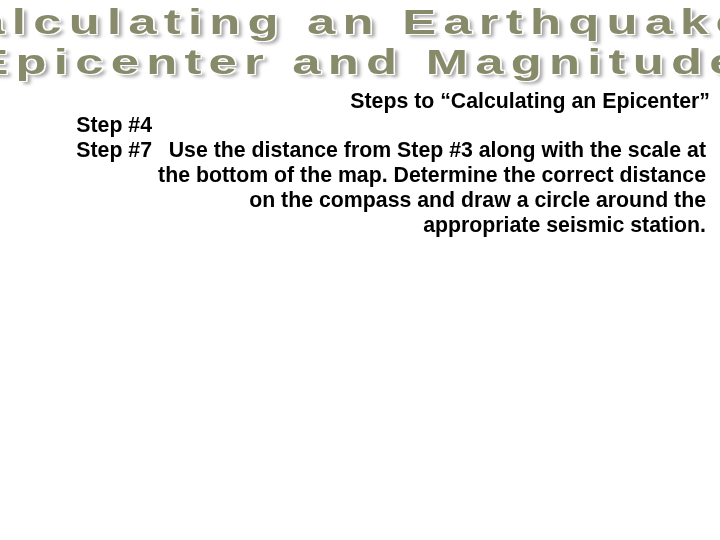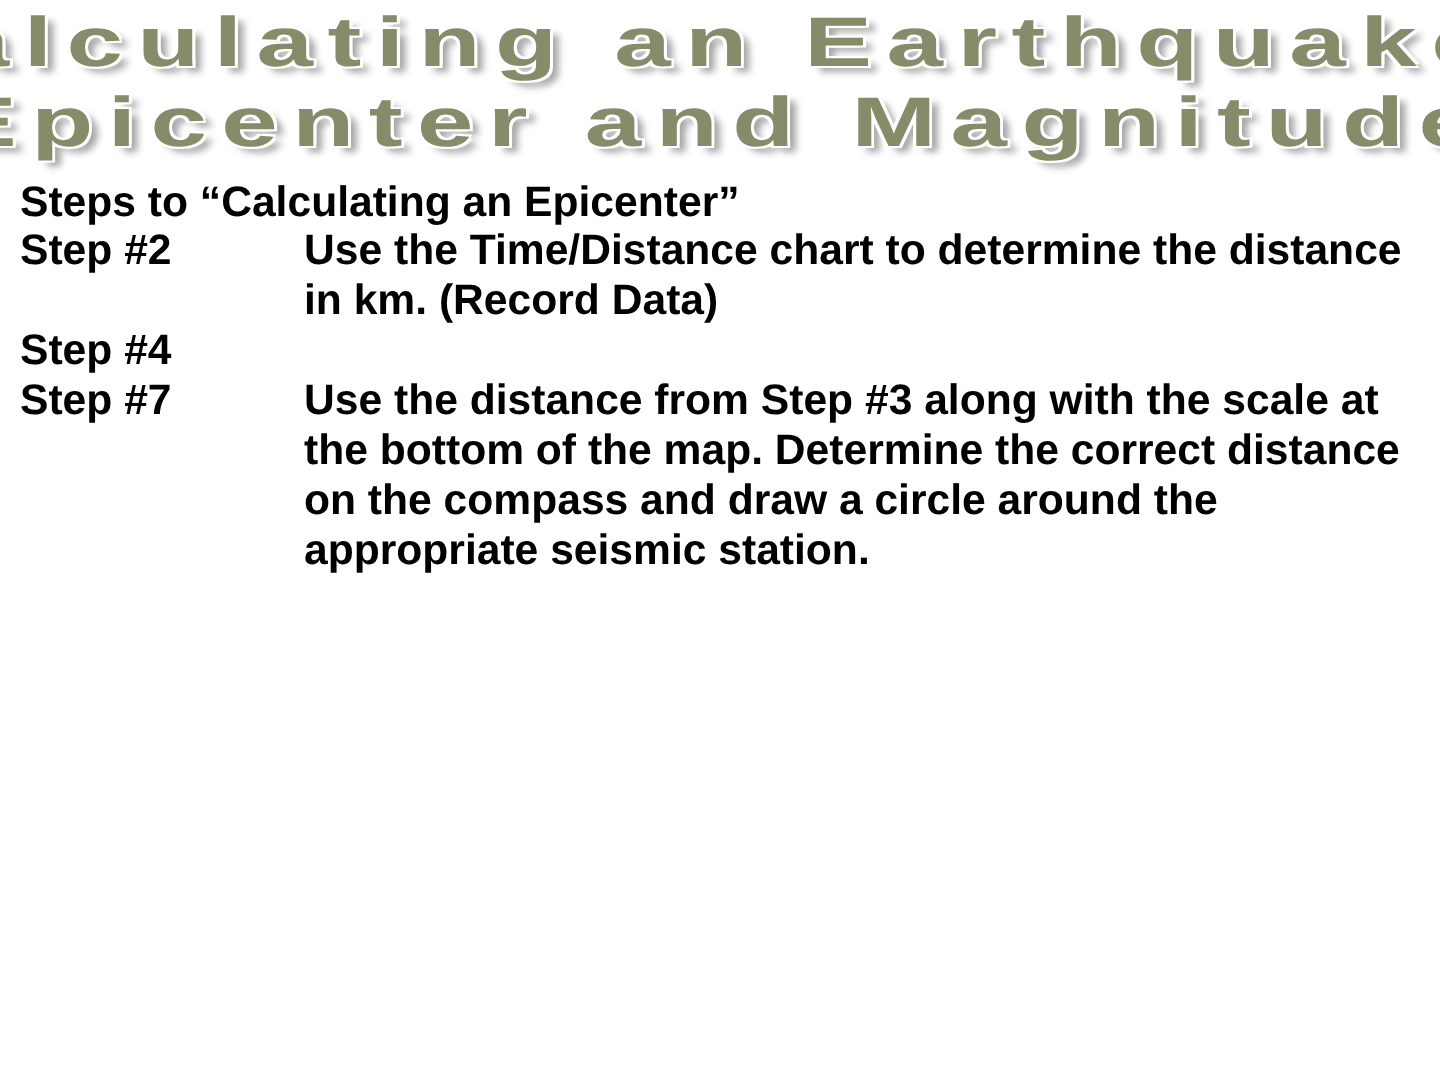--- a/index.html
+++ b/index.html
@@ -39,20 +39,21 @@
       1px 1px 0 #fff,
       3px 3px 3px rgba(0,0,0,0.35);
   }
   .body {
     padding: 6px 10px 0 10px;
     font-family: Arial, Helvetica, sans-serif;
     font-size: 21.3px;
     font-weight: 700;
     color: #000;
     line-height: 1.17;
+    text-align: right;
   }
   .heading {
     margin-bottom: 0;
   }
   .step-row {
     display: flex;
   }
   .step-label {
     flex: 0 0 142px;
   }
@@ -68,24 +69,20 @@
 
   <div class="title-wrap">
     <div><span class="title-line1">Calculating an Earthquakes</span></div>
     <div><span class="title-line2">Epicenter and Magnitude</span></div>
   </div>
 
   <div class="body">
     <div class="heading">Steps to “Calculating an Epicenter”</div>
 
     <div class="step-row">
-      <div class="step-label">Step #2</div>
-      <div class="step-text">Use the Time/Distance chart to determine the distance in km. (Record Data)</div>
-    </div>
-    <div class="step-row">
       <div class="step-label">Step #4</div>
     </div>
     <div class="step-row">
       <div class="step-label">Step #7</div>
       <div class="step-text">Use the distance from Step #3 along with the scale at the bottom of the map. Determine the correct distance on the compass and draw a circle around the appropriate seismic station.</div>
     </div>
   </div>
 
 </div>
 

